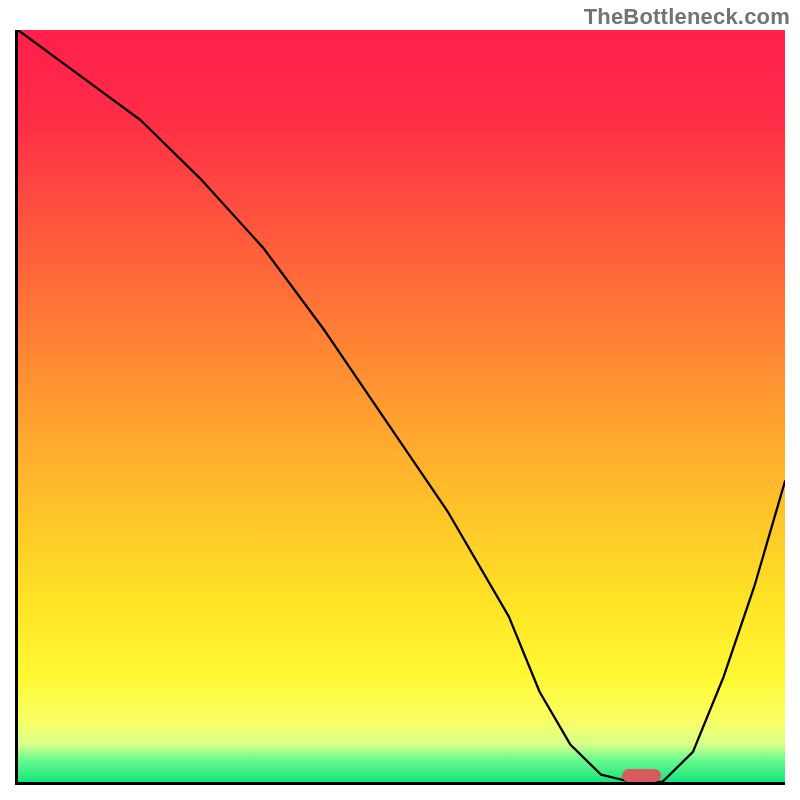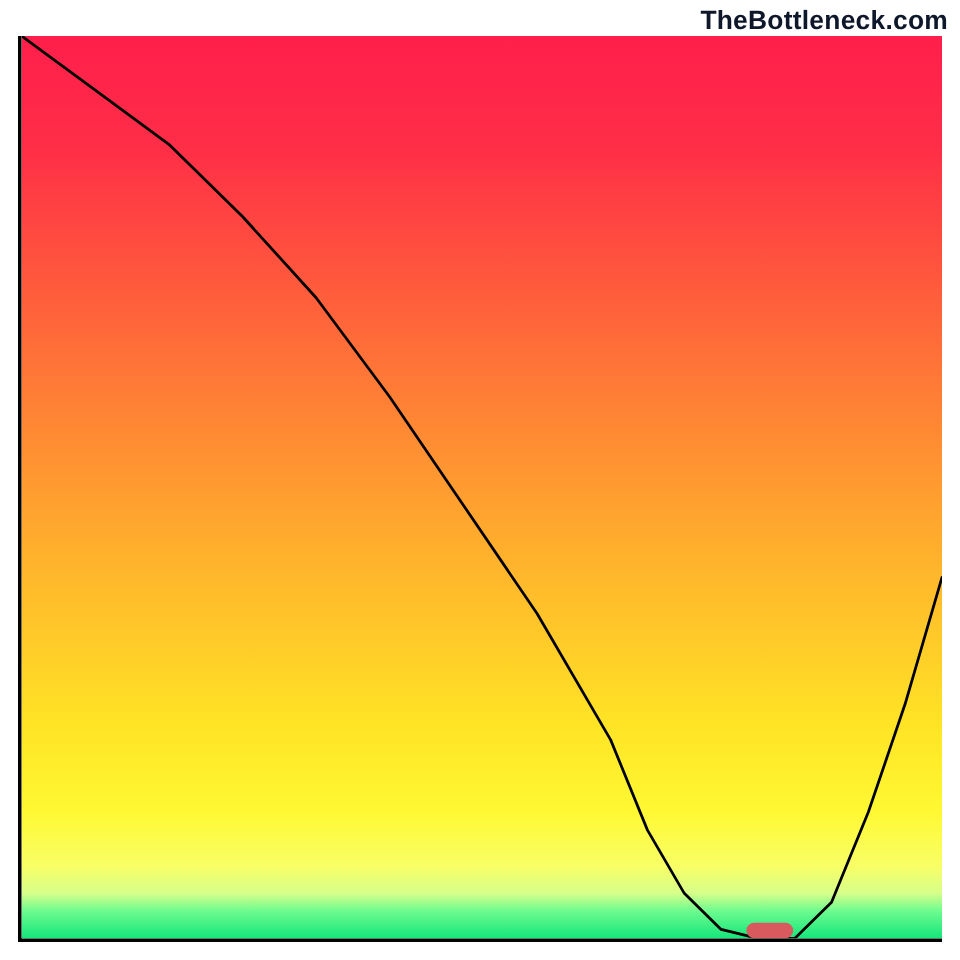--- a/index.html
+++ b/index.html
@@ -14,21 +14,21 @@
     position: relative;
     width: 800px;
     height: 800px;
   }
   .attribution {
     position: absolute;
     top: 4px;
     right: 10px;
     font-size: 22px;
     font-weight: 600;
-    color: #0f172a;
+    color: #737373;
     letter-spacing: 0.2px;
   }
   .plot {
     position: absolute;
     left: 15px;
     top: 30px;
     width: 770px;
     height: 755px;
     border-left: 3px solid #000;
     border-bottom: 3px solid #000;

